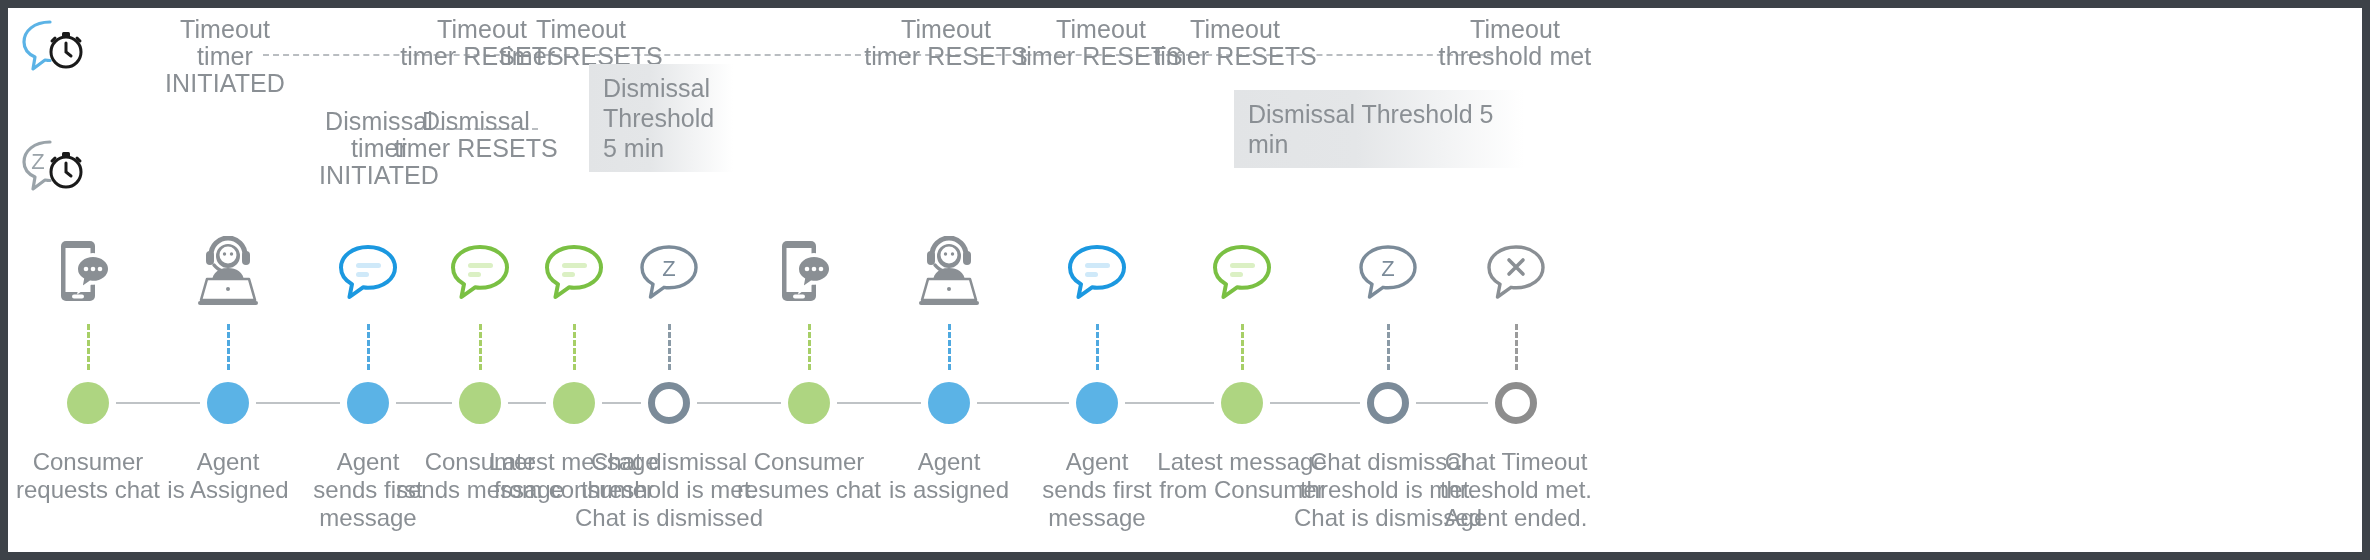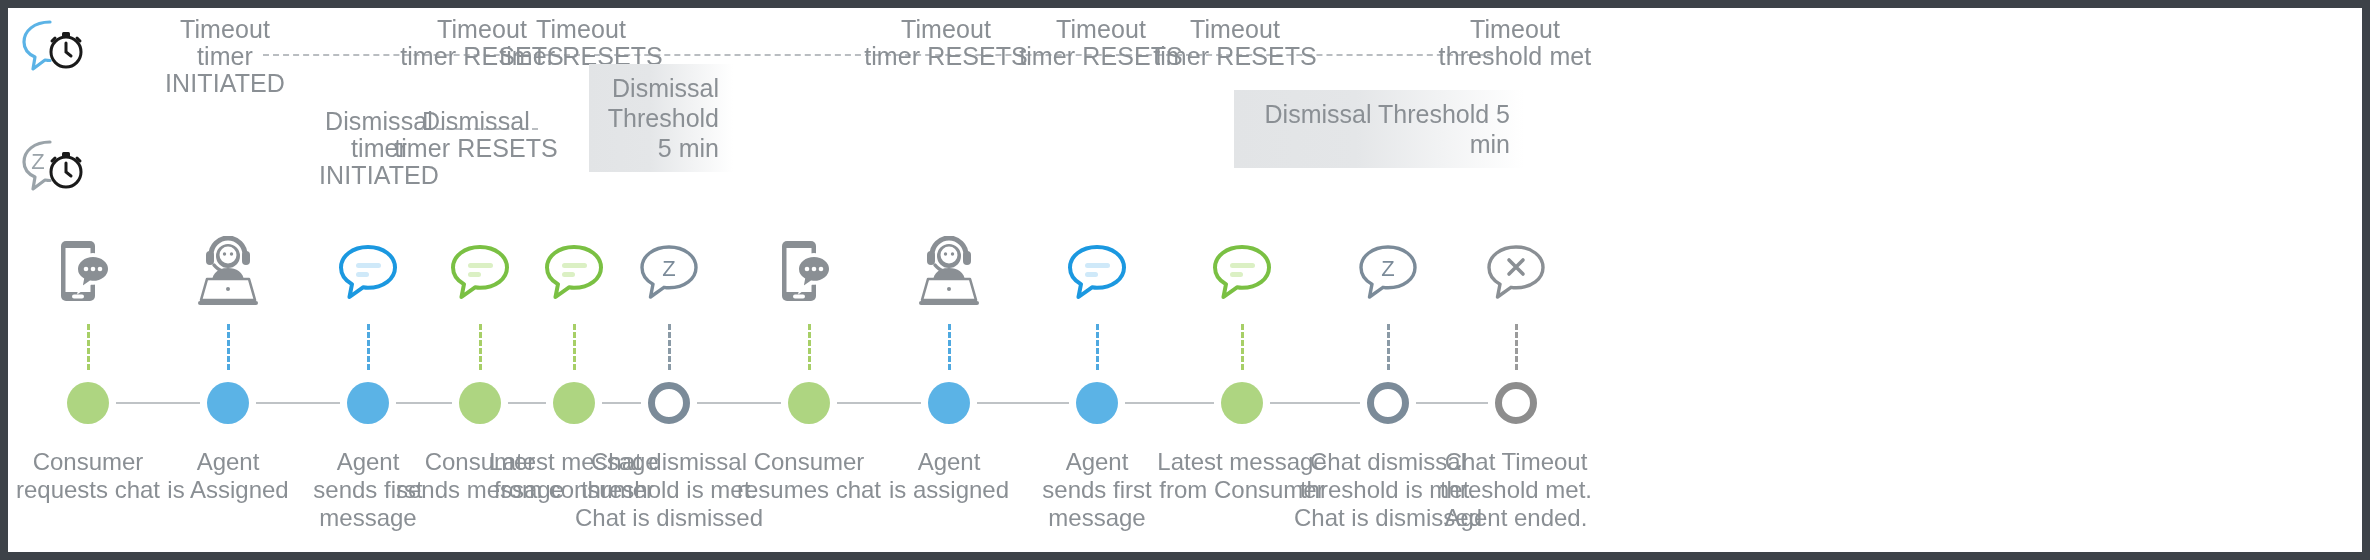--- a/index.html
+++ b/index.html
@@ -35,21 +35,20 @@
 
   
   .threshold-pill{
     position:absolute;
     color:#8a8f94;
     font-size:25px;
     line-height:30px;
     padding:9px 14px 9px 14px;
     box-sizing:border-box;
     background:linear-gradient(90deg,#e2e4e6 0%,#e4e6e8 42%,#f2f3f4 72%,#ffffff 100%);
-    text-align:right;
   }
 
   
   .node{
     position:absolute;
     top:0;
     width:200px;
     margin-left:-100px;
     height:544px;
     pointer-events:none;

